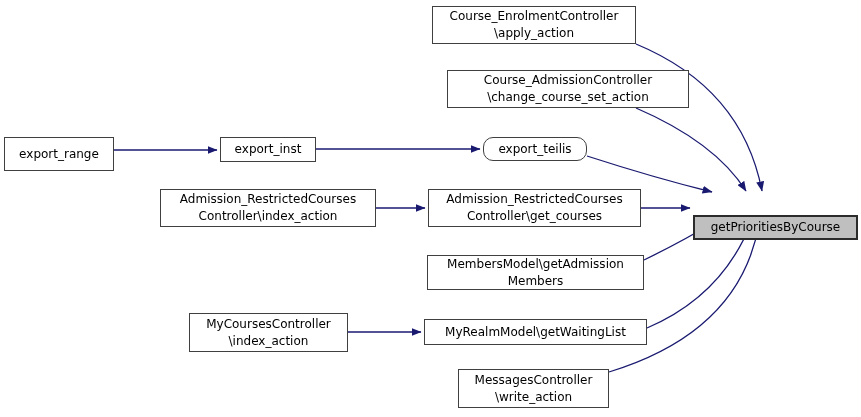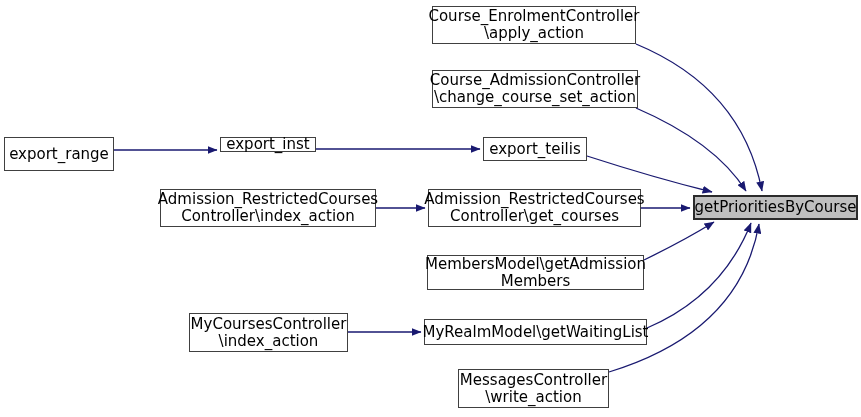--- a/index.html
+++ b/index.html
@@ -31,27 +31,28 @@
     position: absolute;
     box-sizing: border-box;
     background: var(--node-fill, #ffffff);
     border: 1.4px solid var(--node-border, #404040);
     color: #000000;
     display: flex;
     align-items: center;
     justify-content: center;
     text-align: center;
     white-space: pre-line;
-    font-size: 15px;
+    font-size: 12px;
     line-height: 17px;
     cursor: pointer;
   }
   .node.highlight {
     background: var(--highlight-fill, #bfbfbf);
     border: 2px solid var(--highlight-border, #2b2b2b);
+    margin-top: 20px;
   }
 </style>
 </head>
 <body>
 
 <div id="canvas" style="--edge-color: #191970; --node-fill: #ffffff; --node-border: #404040; --highlight-fill: #bfbfbf; --highlight-border: #2b2b2b;">
 
   <svg id="edge-layer" width="861" height="417" viewBox="0 0 861 417" xmlns="http://www.w3.org/2000/svg">
     <defs>
       <marker id="arrow" markerWidth="11" markerHeight="8" refX="9.5" refY="4" orient="auto" markerUnits="userSpaceOnUse">
@@ -67,28 +68,28 @@
     <path class="edge" d="M636,108 Q715,142 746,191" marker-end="url(#arrow)"></path>
     <path class="edge" d="M636,44 Q742,88 762,191" marker-end="url(#arrow)"></path>
     <path class="edge" d="M644,260 Q685,240 714,222" marker-end="url(#arrow)"></path>
     <path class="edge" d="M647,328 Q722,296 751,223" marker-end="url(#arrow)"></path>
     <path class="edge" d="M609,372 Q740,332 759,224" marker-end="url(#arrow)"></path>
   </svg>
 
   <div class="node" style="left:432px; top:6px;  width:204px; height:38px;">Course_EnrolmentController
 \apply_action</div>
 
-  <div class="node" style="left:432px; top:70px; width:206px; height:38px;">Course_AdmissionController
+  <div class="node" style="left:447px; top:70px; width:242px; height:38px;">Course_AdmissionController
 \change_course_set_action</div>
 
   <div class="node" style="left:4px; top:137px; width:110px; height:34px;">export_range</div>
 
-  <div class="node" style="left:220px; top:137px; width:96px; height:15px;">export_inst</div>
+  <div class="node" style="left:220px; top:137px; width:96px; height:25px;">export_inst</div>
 
-  <div class="node" style="left:483px; top:137px; width:104px; height:24px;">export_teilis</div>
+  <div class="node" style="left:483px; top:137px; width:104px; height:24px;border-radius:10px;">export_teilis</div>
 
   <div class="node" style="left:160px; top:189px; width:216px; height:38px;">Admission_RestrictedCourses
 Controller\index_action</div>
 
   <div class="node" style="left:428px; top:189px; width:213px; height:38px;">Admission_RestrictedCourses
 Controller\get_courses</div>
 
   <div class="node highlight" style="left:693px; top:195px; width:165px; height:25px;">getPrioritiesByCourse</div>
 
   <div class="node" style="left:427px; top:255px; width:217px; height:35px;">MembersModel\getAdmission

